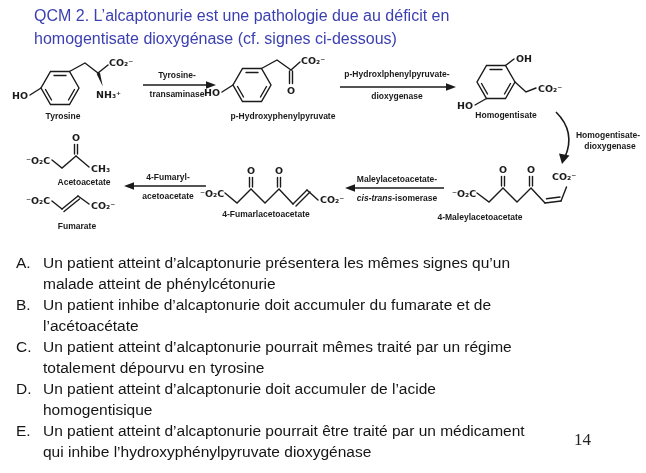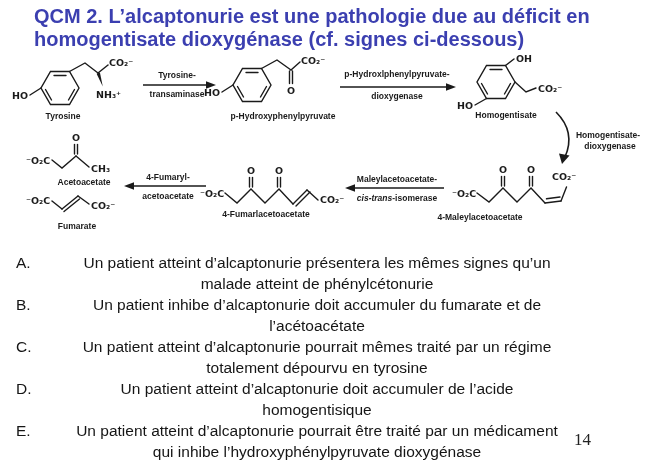--- a/index.html
+++ b/index.html
@@ -1,32 +1,32 @@
 <!DOCTYPE html>
 <html style="--color-title: #3b3fb0; --color-text: #151515; --color-structure: #1a1a1a;"><head>
 <meta charset="utf-8">
 <style>
   html,body{margin:0;padding:0;background:#fff;}
   .page{position:relative;width:646px;height:473px;background:#ffffff;overflow:hidden;
         font-family:"Liberation Sans",sans-serif;color:var(--color-text,#151515);}
-  .title{position:absolute;left:34px;top:5px;width:590px;font-size:20px;line-height:22.5px;
-         color:var(--color-title,#3b3fb0);font-weight:bold;}
+  .title{position:absolute;left:34px;top:5px;width:590px;font-size:16px;line-height:22.5px;
+         color:var(--color-title,#3b3fb0);}
   .diagram{position:absolute;left:0;top:52px;width:646px;height:200px;}
   .bond{stroke:var(--color-structure,#1a1a1a);stroke-width:1.4;fill:none;stroke-linecap:round;}
   .wedge{fill:var(--color-structure,#1a1a1a);stroke:none;}
   .arrowline{stroke:var(--color-structure,#1a1a1a);stroke-width:1.6;fill:none;}
   .ah{fill:var(--color-structure,#1a1a1a);stroke:none;}
   .atom{font:bold 9.5px "DejaVu Sans",sans-serif;fill:var(--color-structure,#1a1a1a);}
   .lbl{font:bold 8.5px "Liberation Sans",sans-serif;fill:var(--color-structure,#1a1a1a);}
   .enz{font:bold 8.5px "Liberation Sans",sans-serif;fill:var(--color-structure,#1a1a1a);}
   .ital{font-style:italic;}
   .options{position:absolute;left:16px;top:252px;width:600px;font-size:15.5px;line-height:21px;}
   .option{display:flex;}
   .option .letter{width:27px;flex:none;}
-  .option .text{flex:1;max-width:548px;white-space:pre-wrap;text-align:center;}
+  .option .text{flex:1;max-width:548px;white-space:pre-wrap;}
   .pagenum{position:absolute;left:574px;top:430px;font-family:"Liberation Serif",serif;font-size:17px;color:#222;}
 </style>
 </head>
 <body>
 
 <div class="page">
 
   <div class="title">
     <div>QCM 2. L’alcaptonurie est une pathologie due au déficit en</div>
     <div>homogentisate dioxygénase (cf. signes ci-dessous)</div>

